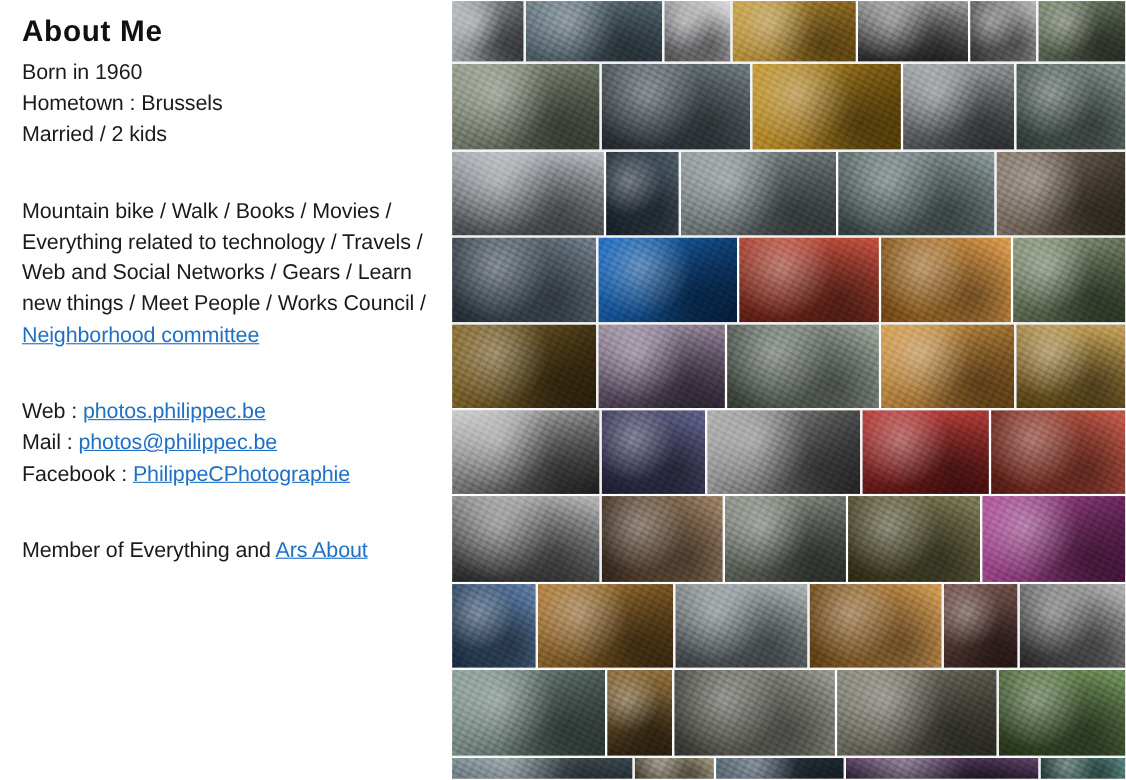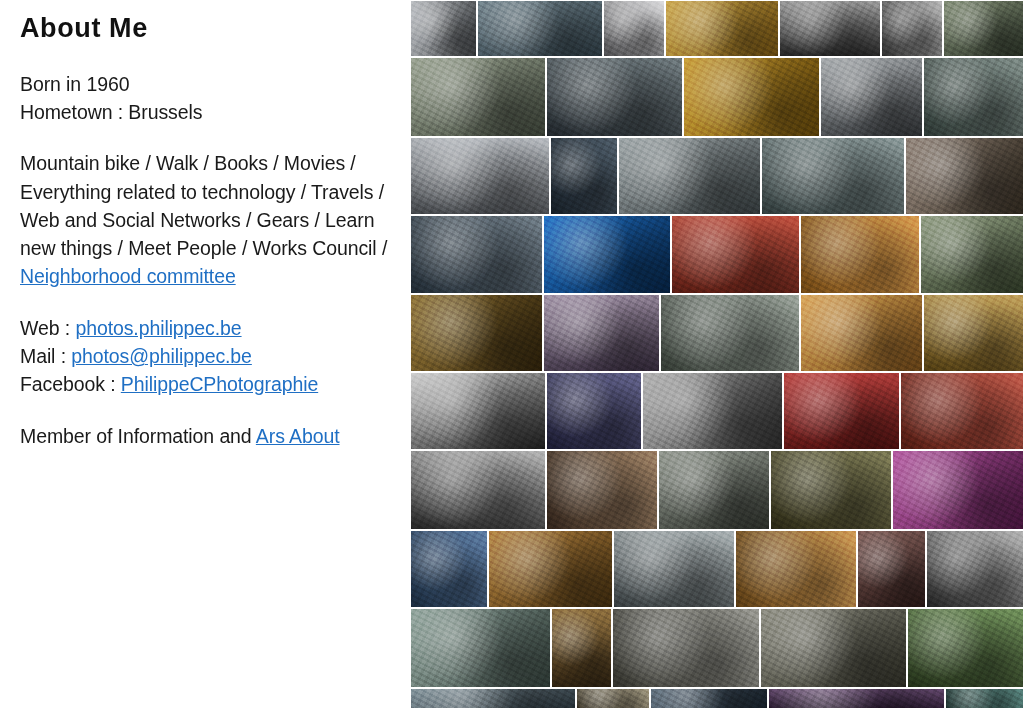--- a/index.html
+++ b/index.html
@@ -11,27 +11,27 @@
     position:relative; width:1024px; height:709px; background:#fff;
   }
 
   
   #text-col{
     position:absolute; left:0; top:0; width:400px; height:709px;
     padding:14px 10px 0 20px;
   }
   #page-title{
     font-size:27px; font-weight:700; color:#111; letter-spacing:.6px;
-    line-height:1.1; margin-bottom:26px; white-space:pre;
+    line-height:1.1; margin-bottom:8px; white-space:pre;
   }
   .para{
     font-size:19.5px; color:#1a1a1a; line-height:28.3px;
     letter-spacing:-0.1px;
   }
-  .para + .para{ margin-top:23px; }
+  .para + .para{ margin-top:41px; }
   .para .ln{ display:block; white-space:pre-wrap; }
   .lnk{ color:#1F6FC4; text-decoration:underline; text-underline-offset:1px; cursor:pointer; }
   .flow{ display:block; }
 
   
   #collage{
     position:absolute; left:410px; top:0; width:614px; height:709px;
     overflow:hidden; background:#ffffff;
   }
   .crow{ display:flex; width:100%; }
@@ -62,35 +62,36 @@
 
 <div id="slide">
 
   <div id="text-col">
 
     <div id="page-title">About Me</div>
 
     <div class="para">
       <span class="ln">Born in 1960</span>
       <span class="ln">Hometown : Brussels</span>
+      <span class="ln">Married / 2 kids</span>
     </div>
 
     <div class="para">
       <span class="flow"><span>Mountain bike / Walk / Books / Movies / Everything related to technology / Travels / Web and Social Networks / Gears / Learn new things / Meet People / Works Council / </span><a class="lnk">Neighborhood committee</a></span>
     </div>
 
 
     <div class="para">
       <span class="ln"><span>Web : </span><a class="lnk">photos.philippec.be</a></span>
       <span class="ln"><span>Mail : </span><a class="lnk">photos@philippec.be</a></span>
       <span class="ln"><span>Facebook : </span><a class="lnk">PhilippeCPhotographie</a></span>
     </div>
 
     <div class="para">
-      <span class="ln"><span>Member of Information and </span><a class="lnk">Ars About</a></span>
+      <span class="ln"><span>Member of Everything and </span><a class="lnk">Ars About</a></span>
     </div>
 
   </div>
 
   <div id="collage">
       <div class="crow" style="height: 57px;">
         <div class="tile" style="width: 67px; height: 57px;">
           <div class="ph" style="background: linear-gradient(110deg, rgb(185, 188, 192) 0%, rgb(58, 61, 64) 100%);"></div>
         </div>
         <div class="tile" style="width: 126px; height: 57px;">

